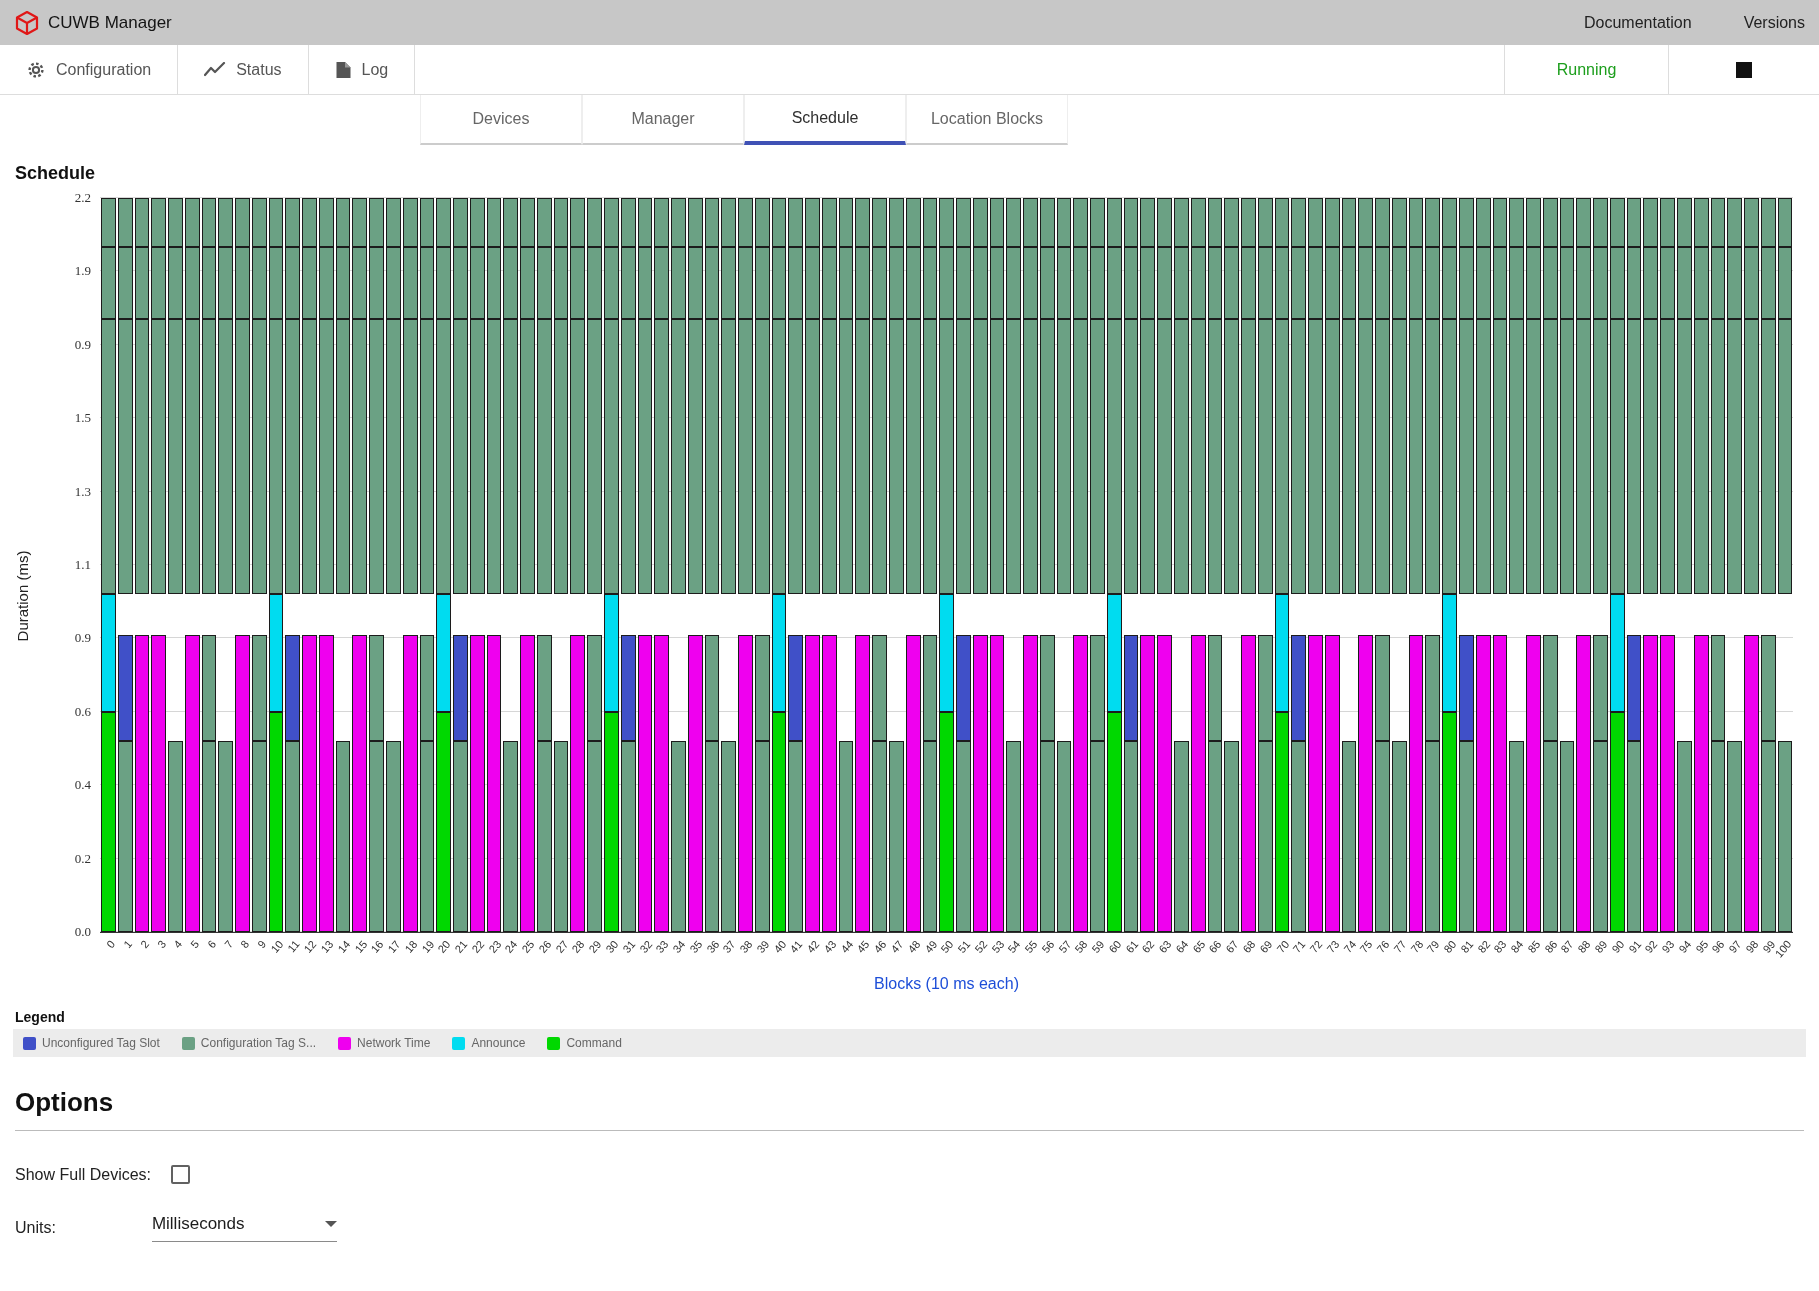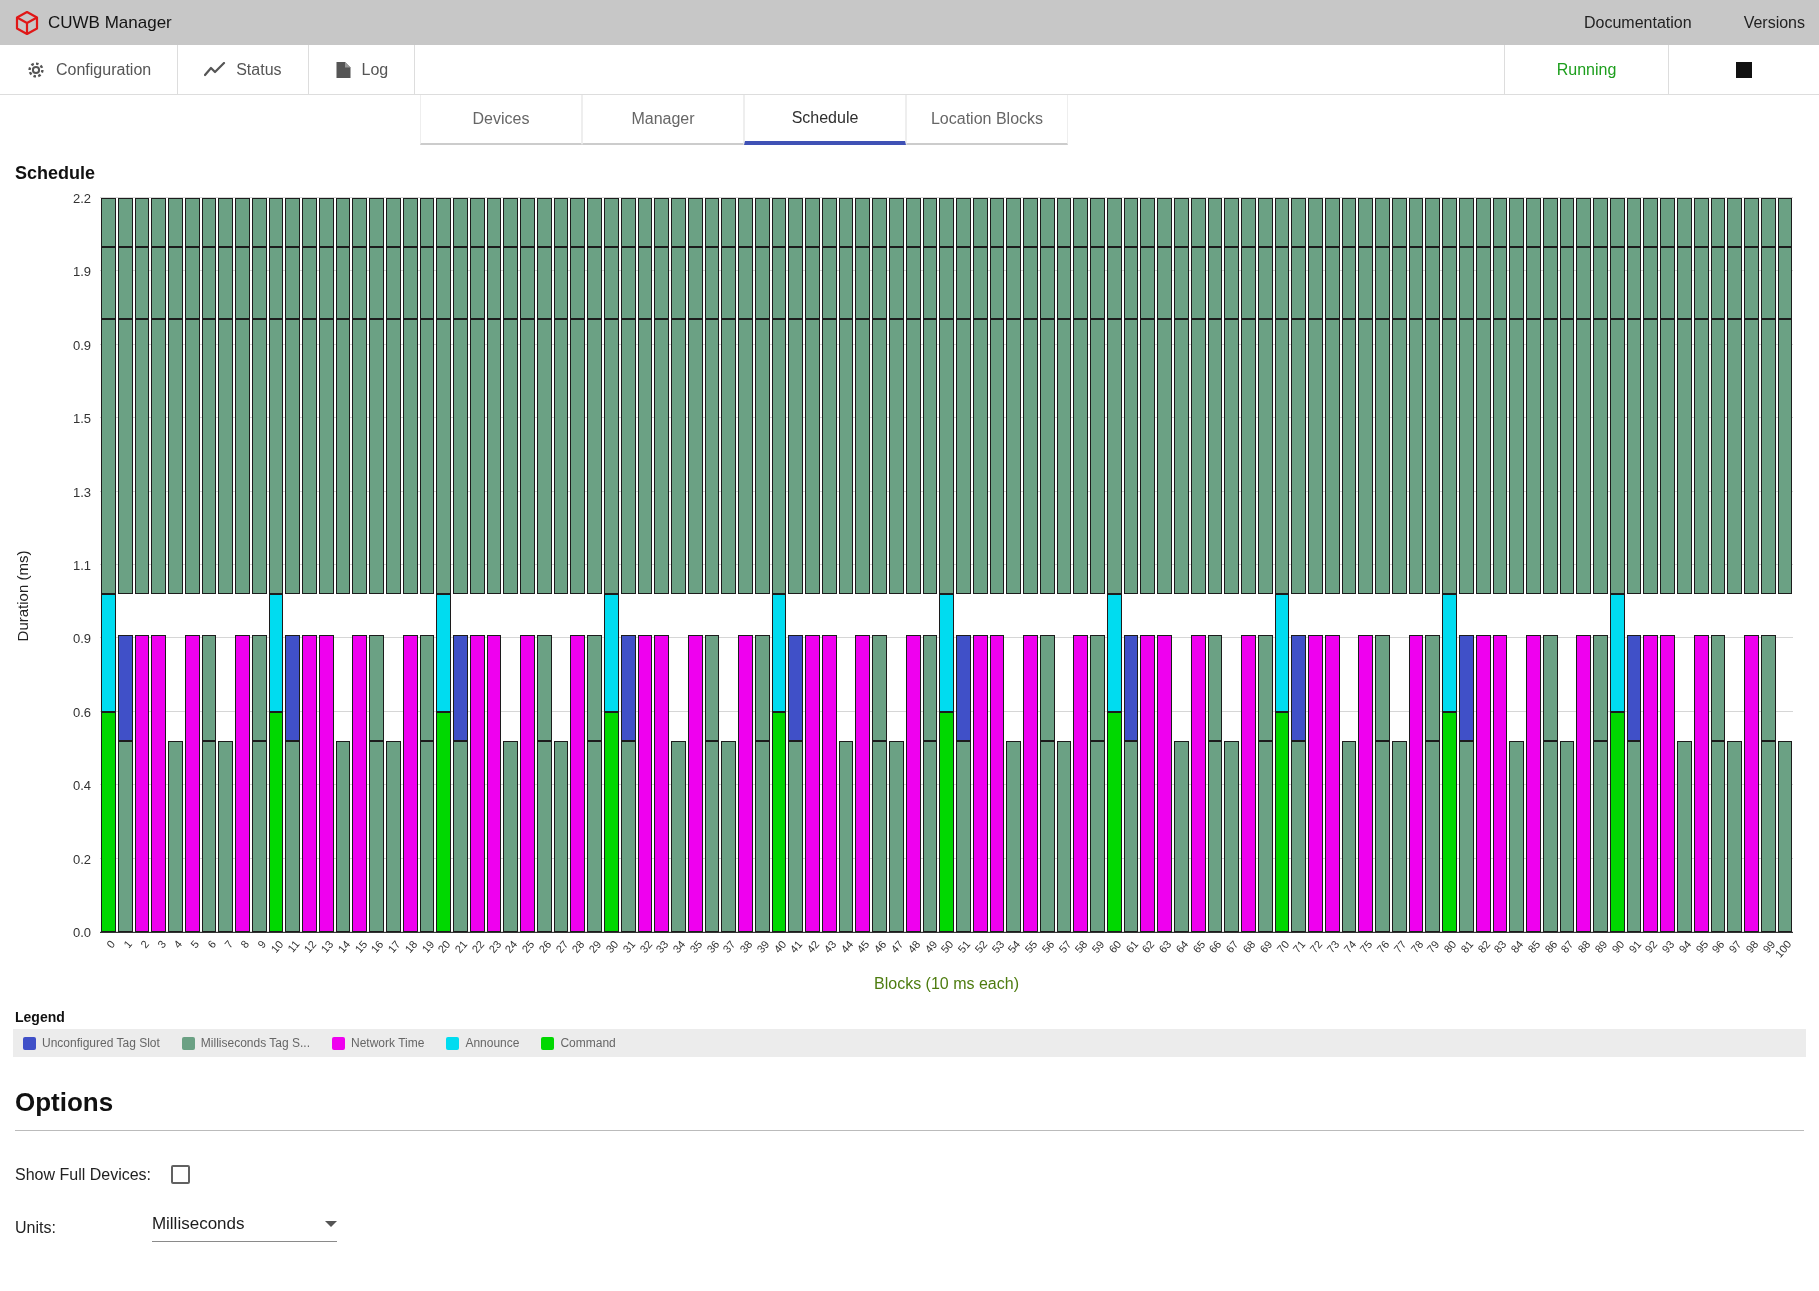--- a/index.html
+++ b/index.html
@@ -31,28 +31,28 @@
   .tab { width:162px; display:flex; align-items:center; justify-content:center; font-size:16px; color:#666;
          border-left:1px solid #eee; border-right:1px solid #eee; border-bottom:2px solid #ccc; cursor:pointer; }
   .tab.active { color:#2f2f2f; border-bottom:4px solid #3f51b5; }
 
   
   .section-heading { font-size:18px; font-weight:bold; color:#111; margin:18px 0 14px 15px; }
 
   .chart-wrap { position:relative; margin:0 26px 0 100px; }
   .plot { position:relative; height:735px; background:#fff; border-bottom:1px solid #333; }
   .gridline { position:absolute; left:0; right:0; height:1px; background:#d6d6d6; }
-  .ytick { position:absolute; right:calc(100% + 9px); transform:translateY(-50%); font-size:13px; color:#333; white-space:nowrap; }
+  .ytick { position:absolute; right:calc(100% + 9px); transform:translateY(-50%); font-size:13px; color:#333; white-space:nowrap;font-family:Liberation Serif, serif; }
   .bars { position:absolute; inset:0; display:flex; }
   .bar-col { flex:1; position:relative; }
   .seg { position:absolute; left:1px; right:1px; border:1px solid #1c1c1c; }
   .xlabels { position:relative; height:40px; }
   .xlab { position:absolute; top:5px; transform:rotate(-50deg); transform-origin:top right; font-size:11px; color:#333; white-space:nowrap; }
   .yaxis-title { position:absolute; left:-78px; top:50%; transform:translate(-50%,-50%) rotate(-90deg); font-size:15px; color:#222; white-space:nowrap; }
-  .xaxis-title { text-align:center; font-size:16px; color:#4d7c0f; margin-top:2px; }
+  .xaxis-title { text-align:center; font-size:16px; color:#1d4ed8; margin-top:2px; }
 
   
   .legend-heading { font-size:14px; font-weight:bold; color:#111; margin:16px 0 4px 15px; }
   .legend-strip { margin:0 13px; background:#ececec; height:28px; display:flex; align-items:center; padding:0 10px; gap:22px; }
   .legend-item { display:flex; align-items:center; gap:6px; }
   .legend-swatch { width:13px; height:13px; border-radius:2px; }
   .legend-label { font-size:12px; color:#666; }
 
   
   .options-heading { font-size:26px; font-weight:bold; color:#111; margin:30px 0 12px 15px; }
@@ -906,21 +906,21 @@
 </div>
 
 <div class="legend-heading">Legend</div>
 <div class="legend-strip" id="legend-strip">
     <span class="legend-item">
       <span class="legend-swatch" style="background: rgb(64, 80, 200);"></span>
       <span class="legend-label">Unconfigured Tag Slot</span>
     </span>
     <span class="legend-item">
       <span class="legend-swatch" style="background: rgb(107, 161, 132);"></span>
-      <span class="legend-label">Milliseconds Tag S...</span>
+      <span class="legend-label">Configuration Tag S...</span>
     </span>
     <span class="legend-item">
       <span class="legend-swatch" style="background: rgb(239, 0, 239);"></span>
       <span class="legend-label">Network Time</span>
     </span>
     <span class="legend-item">
       <span class="legend-swatch" style="background: rgb(0, 220, 240);"></span>
       <span class="legend-label">Announce</span>
     </span>
     <span class="legend-item">

